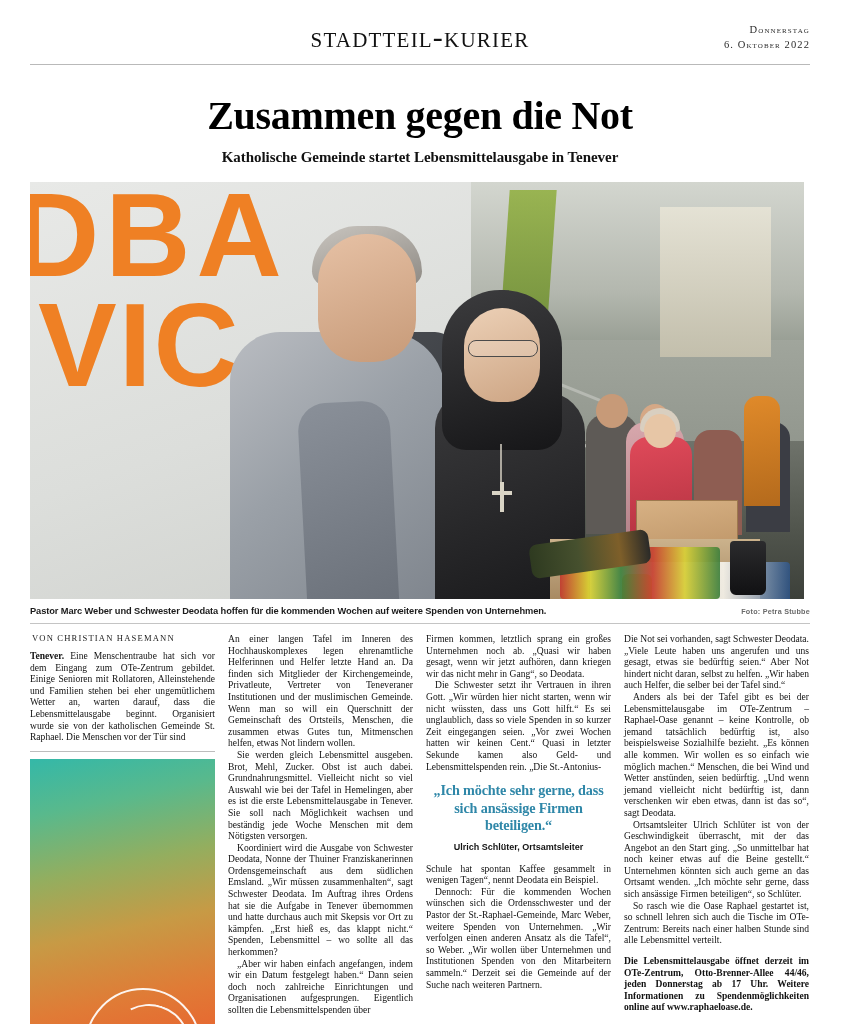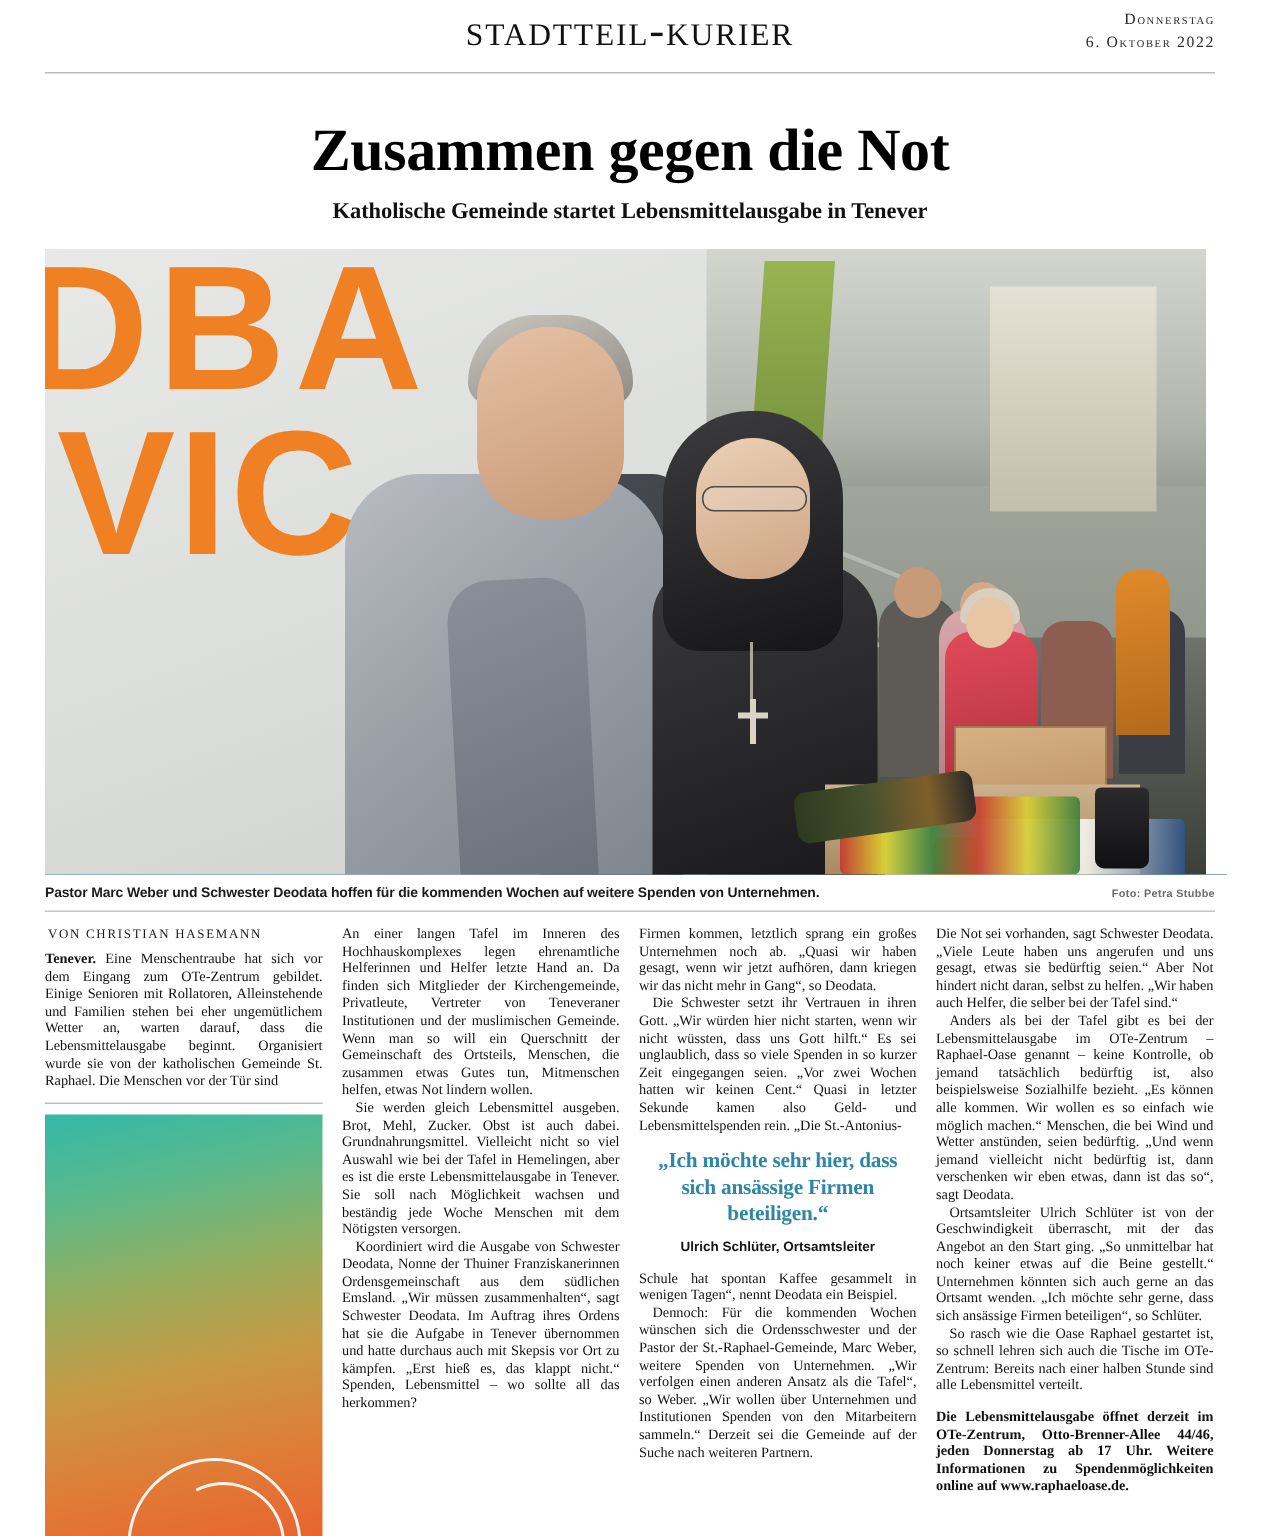--- a/index.html
+++ b/index.html
@@ -15,21 +15,21 @@
     font-family: "Liberation Serif", serif;
     color: #161616;
     -webkit-font-smoothing: antialiased;
   }
   .page {
     position: relative;
     width: 840px;
     height: 1024px;
     background: #fff;
     box-sizing: border-box;
-    padding: 0 30px;
+    padding: 16px 30px;
   }
 
   
   .masthead {
     position: relative;
     height: 48px;
   }
   .masthead-title {
     position: absolute;
     left: 0; right: 0;
@@ -493,27 +493,28 @@
       <div class="ad-block">
         <div class="ad-circle"></div>
         <div class="ad-arc"></div>
       </div>
     </div>
 
     <div class="col">
       <p class="body">An einer langen Tafel im Inneren des Hochhauskomplexes legen ehrenamtliche Helferinnen und Helfer letzte Hand an. Da finden sich Mitglieder der Kirchengemeinde, Privatleute, Vertreter von Teneveraner Institutionen und der muslimischen Gemeinde. Wenn man so will ein Querschnitt der Gemeinschaft des Ortsteils, Menschen, die zusammen etwas Gutes tun, Mitmenschen helfen, etwas Not lindern wollen.</p>
       <p class="body">Sie werden gleich Lebensmittel ausgeben. Brot, Mehl, Zucker. Obst ist auch dabei. Grundnahrungsmittel. Vielleicht nicht so viel Auswahl wie bei der Tafel in Hemelingen, aber es ist die erste Lebensmittelausgabe in Tenever. Sie soll nach Möglichkeit wachsen und beständig jede Woche Menschen mit dem Nötigsten versorgen.</p>
       <p class="body">Koordiniert wird die Ausgabe von Schwester Deodata, Nonne der Thuiner Franziskanerinnen Ordensgemeinschaft aus dem südlichen Emsland. „Wir müssen zusammenhalten“, sagt Schwester Deodata. Im Auftrag ihres Ordens hat sie die Aufgabe in Tenever übernommen und hatte durchaus auch mit Skepsis vor Ort zu kämpfen. „Erst hieß es, das klappt nicht.“ Spenden, Lebensmittel – wo sollte all das herkommen?</p>
+      <p class="body">„Aber wir haben einfach angefangen, indem wir ein Datum festgelegt haben.“ Dann seien doch noch zahlreiche Einrichtungen und Organisationen aufgesprungen. Eigentlich sollten die Lebensmittelspenden über</p>
     </div>
 
     <div class="col">
       <p class="body noind">Firmen kommen, letztlich sprang ein großes Unternehmen noch ab. „Quasi wir haben gesagt, wenn wir jetzt aufhören, dann kriegen wir das nicht mehr in Gang“, so Deodata.</p>
       <p class="body">Die Schwester setzt ihr Vertrauen in ihren Gott. „Wir würden hier nicht starten, wenn wir nicht wüssten, dass uns Gott hilft.“ Es sei unglaublich, dass so viele Spenden in so kurzer Zeit eingegangen seien. „Vor zwei Wochen hatten wir keinen Cent.“ Quasi in letzter Sekunde kamen also Geld- und Lebensmittelspenden rein. „Die St.-Antonius-</p>
       <div class="pullquote">
-        <div class="pq-text">„Ich möchte sehr hier, dass sich ansässige Firmen beteiligen.“</div>
+        <div class="pq-text">„Ich möchte sehr gerne, dass sich ansässige Firmen beteiligen.“</div>
         <div class="pq-attr">Ulrich Schlüter, Ortsamtsleiter</div>
       </div>
       <p class="body noind">Schule hat spontan Kaffee gesammelt in wenigen Tagen“, nennt Deodata ein Beispiel.</p>
       <p class="body">Dennoch: Für die kommenden Wochen wünschen sich die Ordensschwester und der Pastor der St.-Raphael-Gemeinde, Marc Weber, weitere Spenden von Unternehmen. „Wir verfolgen einen anderen Ansatz als die Tafel“, so Weber. „Wir wollen über Unternehmen und Institutionen Spenden von den Mitarbeitern sammeln.“ Derzeit sei die Gemeinde auf der Suche nach weiteren Partnern.</p>
     </div>
 
     <div class="col">
       <p class="body">Die Not sei vorhanden, sagt Schwester Deodata. „Viele Leute haben uns angerufen und uns gesagt, etwas sie bedürftig seien.“ Aber Not hindert nicht daran, selbst zu helfen. „Wir haben auch Helfer, die selber bei der Tafel sind.“</p>
       <p class="body">Anders als bei der Tafel gibt es bei der Lebensmittelausgabe im OTe-Zentrum – Raphael-Oase genannt – keine Kontrolle, ob jemand tatsächlich bedürftig ist, also beispielsweise Sozialhilfe bezieht. „Es können alle kommen. Wir wollen es so einfach wie möglich machen.“ Menschen, die bei Wind und Wetter anstünden, seien bedürftig. „Und wenn jemand vielleicht nicht bedürftig ist, dann verschenken wir eben etwas, dann ist das so“, sagt Deodata.</p>
       <p class="body">Ortsamtsleiter Ulrich Schlüter ist von der Geschwindigkeit überrascht, mit der das Angebot an den Start ging. „So unmittelbar hat noch keiner etwas auf die Beine gestellt.“ Unternehmen könnten sich auch gerne an das Ortsamt wenden. „Ich möchte sehr gerne, dass sich ansässige Firmen beteiligen“, so Schlüter.</p>

